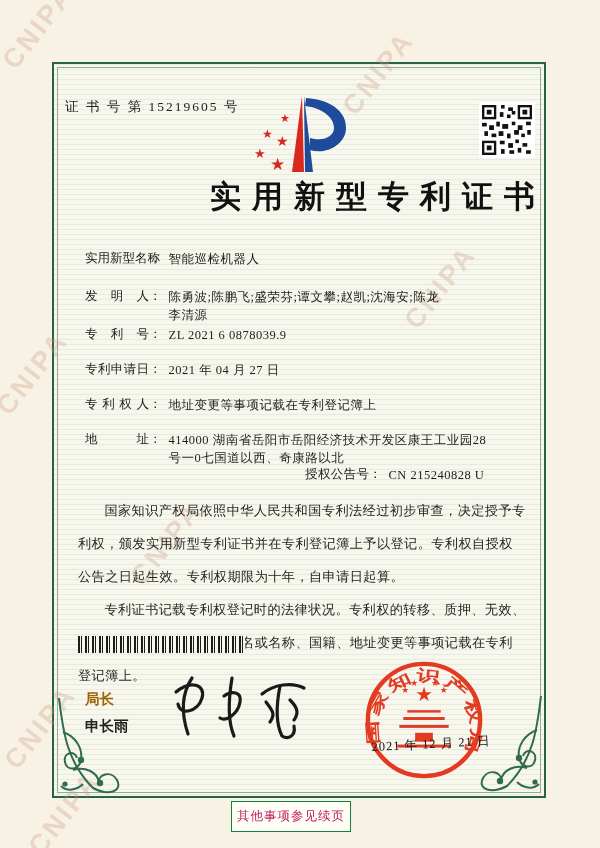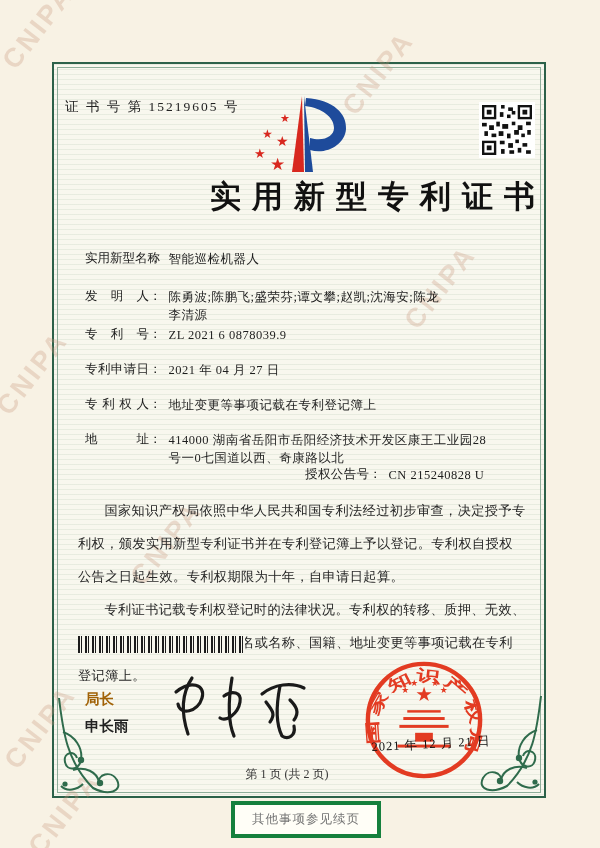--- a/index.html
+++ b/index.html
@@ -63,23 +63,23 @@
   .signature{position:absolute;left:162px;top:666px;width:160px;height:80px;}
   
   .seal{position:absolute;left:360px;top:656px;width:128px;height:128px;opacity:0.95;}
   .seal-date{
     position:absolute;left:366px;top:736px;width:130px;text-align:center;
     font-size:12.5px;letter-spacing:1px;color:#111;transform:rotate(-3deg);
   }
   
   .page-no{position:absolute;left:40px;top:766px;width:494px;text-align:center;font-size:12px;color:#333;}
   .cont-tab{
-    position:absolute;left:231px;top:801px;padding:6px 17px;
-    background:#fffef7;border:4px solid #15803d;
-    font-size:12.5px;letter-spacing:1px;color:#737373;
+    position:absolute;left:231px;top:801px;padding:6px 5px;
+    background:#fffef7;border:1px solid #15803d;
+    font-size:12.5px;letter-spacing:1px;color:#be185d;
   }
   
   .orn{position:absolute;width:100px;height:106px;}
   .orn-bl{left:53px;top:692px;}
   .orn-br{left:447px;top:690px;transform:scaleX(-1);}
 </style>
 </head>
 <body>
 
 <span class="wm" style="left:-10px;top:12px">CNIPA</span>
@@ -239,16 +239,15 @@
       <path d="M20,78 C32,74 44,80 46,90"></path>
       <path d="M30,92 C24,98 14,100 8,94"></path>
     </g>
     <g fill="#2f6b4c">
       <circle cx="28" cy="68" r="3.2"></circle>
         <circle cx="47" cy="91" r="3.2"></circle>
         <circle cx="12" cy="92" r="2.6"></circle>
     </g>
   </svg>
 
-  <div class="page-no">第 1 页 (共 2 页)</div>
   <div class="cont-tab">其他事项参见续页</div>
 
 </div>
 
 </body></html>

